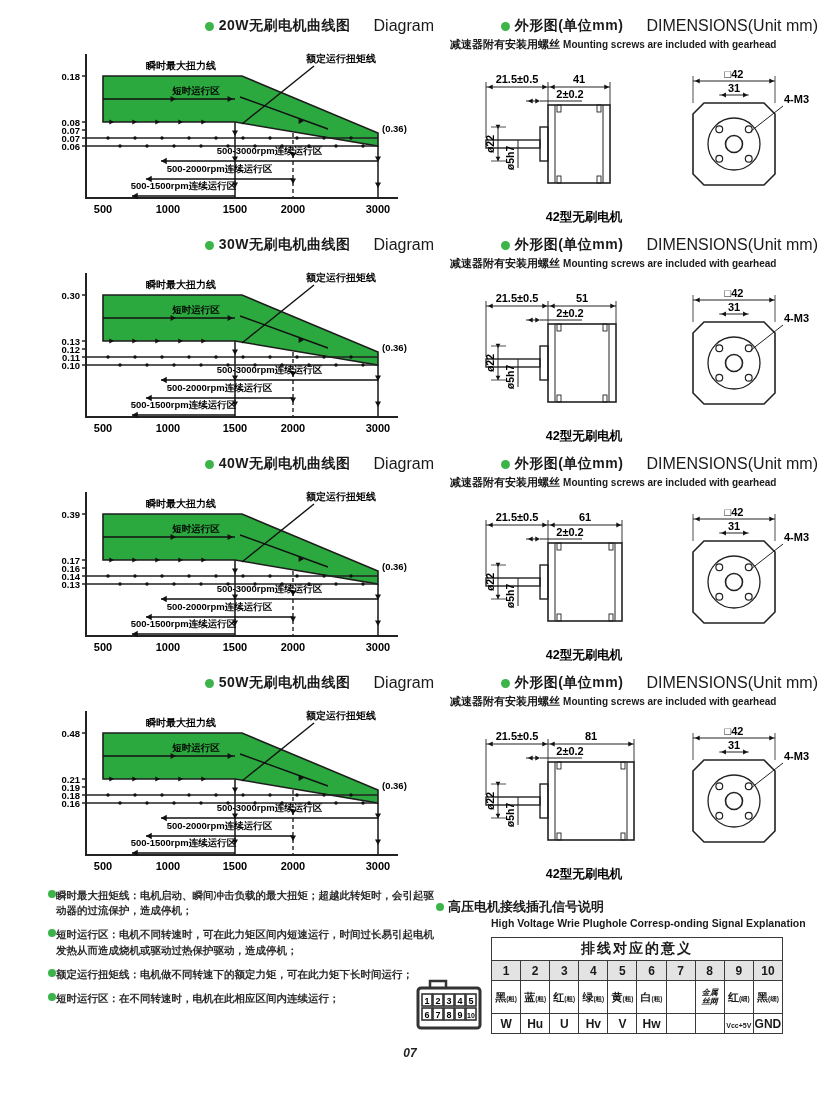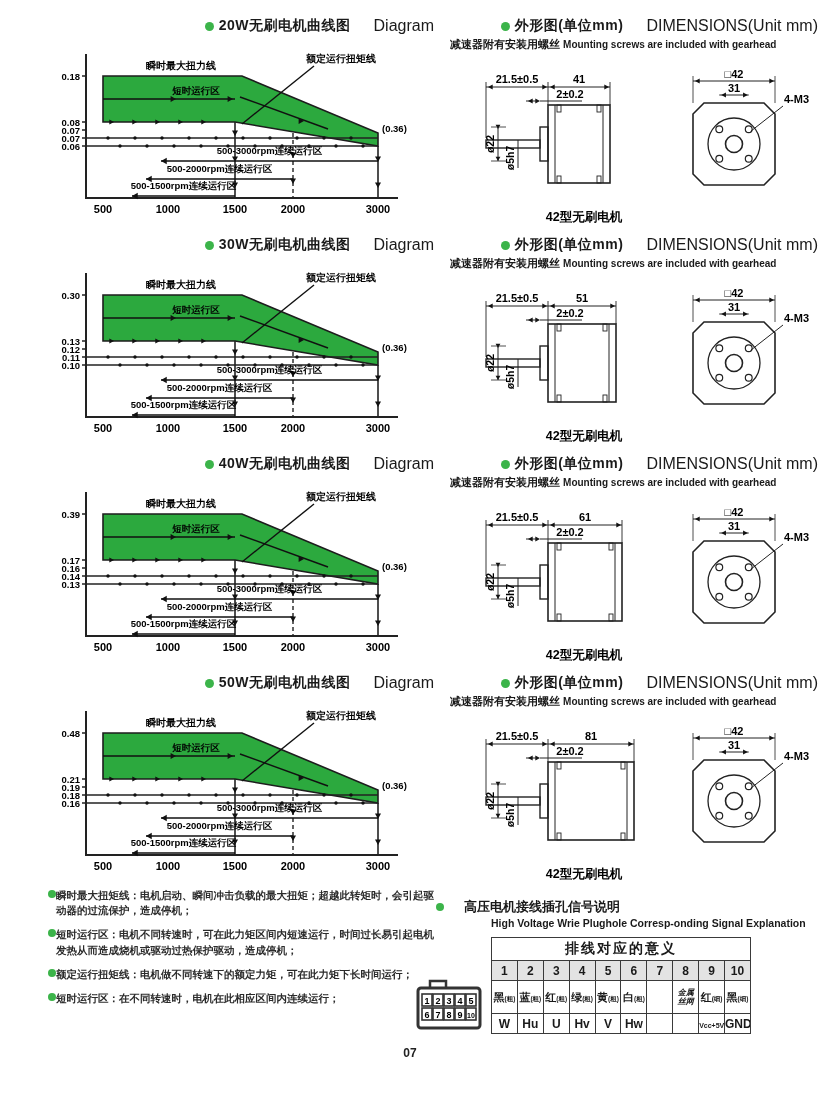--- a/index.html
+++ b/index.html
@@ -14,35 +14,35 @@
   .en-title{font-weight:normal;font-size:16px;margin-left:18px;}
   .dim-sub{font-size:11px;margin:1px 0 0 14px;height:16px;}
   .dim-sub .cn{font-weight:bold;}
   .dim-sub .en{font-weight:600;font-size:10px;}
   svg text{font-family:"Liberation Sans",sans-serif;}
   .bottom-left{position:absolute;left:48px;top:888px;width:388px;}
   .note{display:flex;margin-bottom:9px;}
   .note .dot{width:8px;height:8px;margin-top:2px;}
   .note .txt{font-size:10.5px;font-weight:600;color:#2b2b2b;line-height:1.45;}
   .bottom-right{position:absolute;left:436px;top:898px;width:382px;}
-  .wiring-title{display:flex;align-items:center;gap:20px;}
+  .wiring-title{display:flex;align-items:center;gap:4px;}
   .wiring-title .cn{font-weight:bold;font-size:13px;}
   .wiring-sub{font-weight:bold;font-size:10.5px;margin-left:10px;margin-top:1px;padding-left:45px;}
   .wiring-body{position:relative;margin-top:8px;height:110px;}
   .connector{position:absolute;left:-20px;top:42px;}
-  table.wiretable{position:absolute;left:55px;top:0;border-collapse:collapse;table-layout:fixed;width:260px;}
+  table.wiretable{position:absolute;left:55px;top:0;border-collapse:collapse;table-layout:fixed;width:292px;}
   table.wiretable td{border:1.5px solid #3a3a3a;text-align:center;padding:0;overflow:hidden;}
   td.thead{font-weight:bold;font-size:14px;height:22px;letter-spacing:2px;}
   td.pin{background:#e3e3e3;font-weight:bold;font-size:12px;height:19px;}
   td.color{height:32px;font-weight:bold;font-size:11px;}
   td.color .sub{font-size:6.5px;font-weight:bold;}
   td.color .two{font-size:8px;line-height:1.15;display:block;font-style:italic;}
   td.sig{height:19px;font-weight:bold;font-size:12px;font-style:normal;}
   td.sig .small{font-size:7px;}
-  .page-num{position:absolute;left:0;top:1046px;width:100%;text-align:center;font-size:12px;font-weight:bold;color:#222;}
+  .page-num{position:absolute;left:0;top:1046px;width:100%;text-align:center;font-size:12px;font-weight:bold;color:#222;font-style:italic;}
 </style>
 </head>
 <body>
 
 <div class="col-left" id="charts-col">
     <div class="chart-section"><div class="sec-head">
       <span class="dot"></span>
       <span class="cn-title">20W无刷电机曲线图</span>
       <span class="en-title">Diagram</span>
     </div><svg width="388" height="196" viewBox="0 0 388 196">

